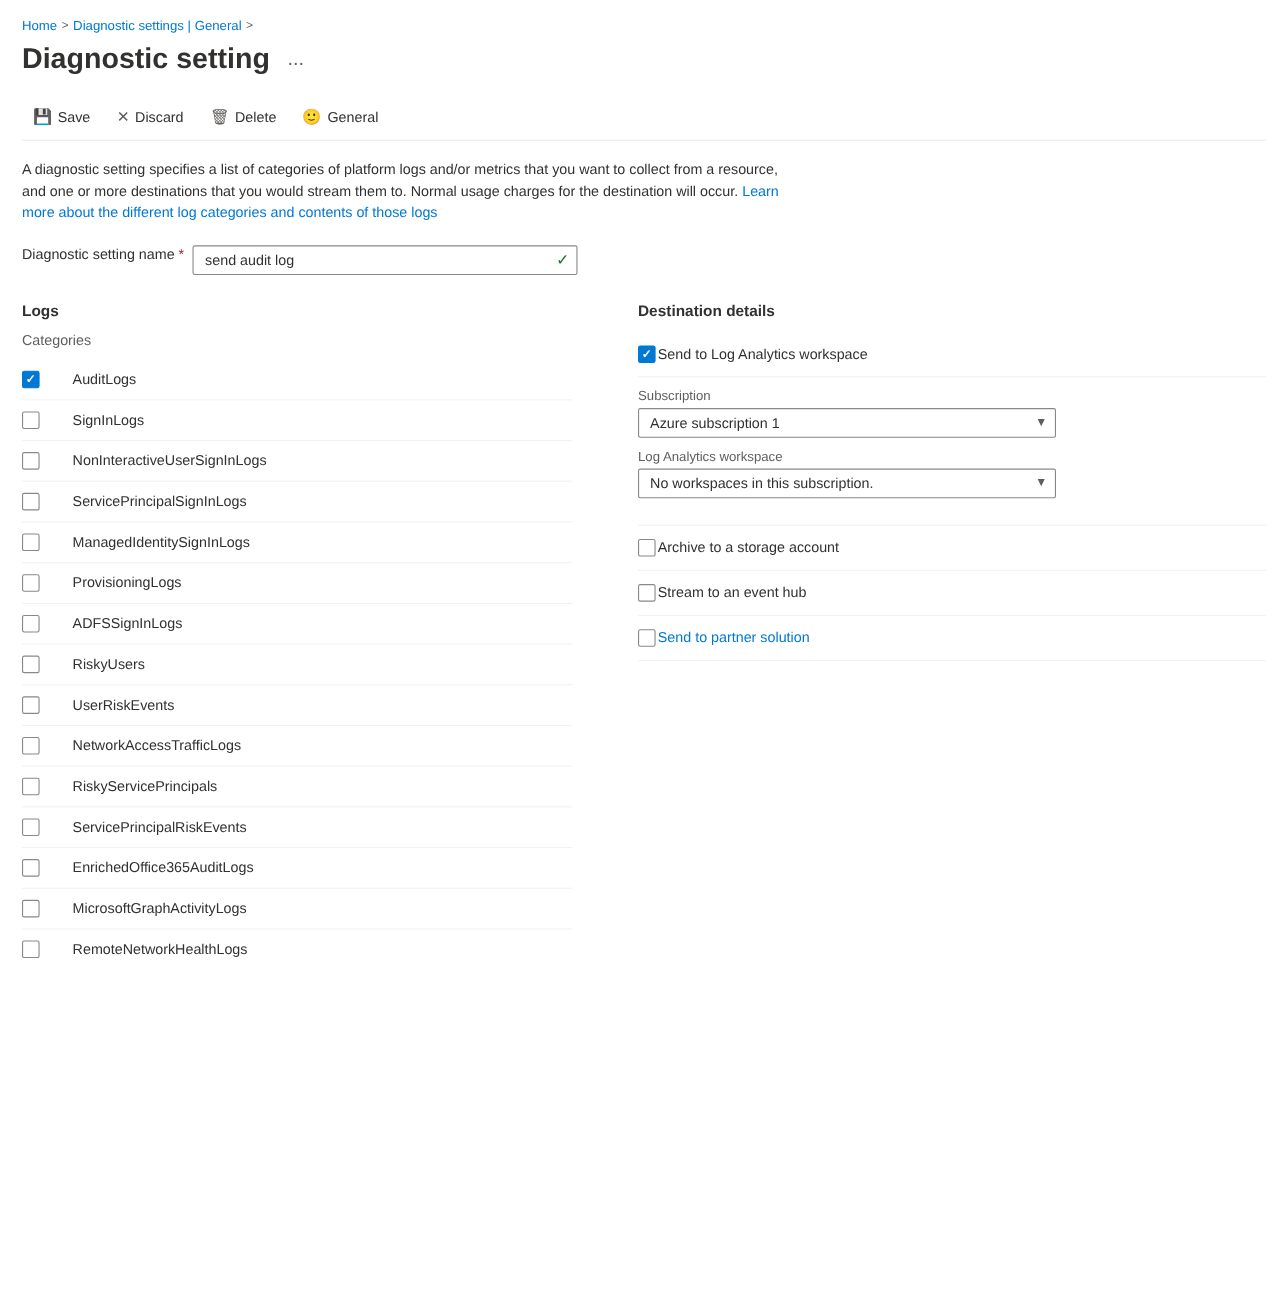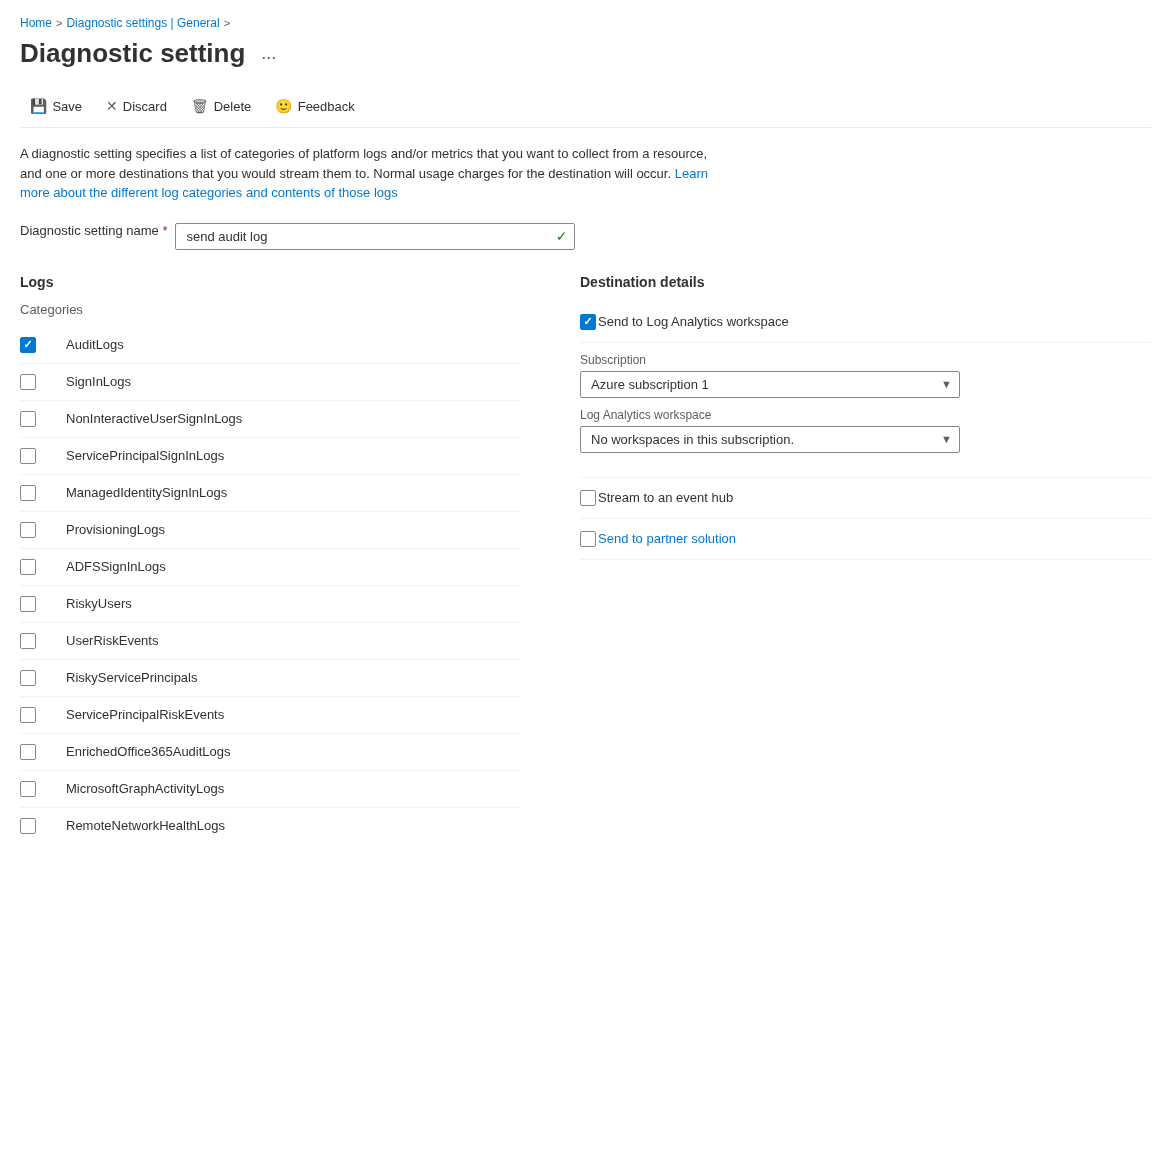--- a/index.html
+++ b/index.html
@@ -86,21 +86,21 @@
     .setting-name-label {
       font-size: 13px;
       color: #323130;
       white-space: nowrap;
     }
     .setting-name-label span.required {
       color: #a4262c;
     }
     .setting-name-input-wrapper {
       position: relative;
-      width: 400px;
+      width: 350px;
     }
     .setting-name-input {
       width: 100%;
       padding: 5px 32px 5px 10px;
       border: 1px solid #8a8886;
       border-radius: 2px;
       font-size: 13px;
       color: #323130;
       outline: none;
     }
@@ -246,21 +246,21 @@
   <button class="toolbar-btn">
     <span class="btn-icon">✕</span>
     <span>Discard</span>
   </button>
   <button class="toolbar-btn">
     <span class="btn-icon">🗑</span>
     <span>Delete</span>
   </button>
   <button class="toolbar-btn">
     <span class="btn-icon">🙂</span>
-    <span>Feedback</span>
+    <span>General</span>
   </button>
 </div>
 
 <p class="description-text">
   <span>A diagnostic setting specifies a list of categories of platform logs and/or metrics that you want to collect from a resource, and one or more destinations that you would stream them to. Normal usage charges for the destination will occur.</span>
   <a href="#">Learn more about the different log categories and contents of those logs</a>
 </p>
 
 <div class="setting-name-row">
   <label class="setting-name-label">
@@ -310,20 +310,24 @@
         <div class="log-item">
           <div class="checkbox"></div>
           <span class="log-label">RiskyUsers</span>
         </div>
         <div class="log-item">
           <div class="checkbox"></div>
           <span class="log-label">UserRiskEvents</span>
         </div>
         <div class="log-item">
           <div class="checkbox"></div>
+          <span class="log-label">NetworkAccessTrafficLogs</span>
+        </div>
+        <div class="log-item">
+          <div class="checkbox"></div>
           <span class="log-label">RiskyServicePrincipals</span>
         </div>
         <div class="log-item">
           <div class="checkbox"></div>
           <span class="log-label">ServicePrincipalRiskEvents</span>
         </div>
         <div class="log-item">
           <div class="checkbox"></div>
           <span class="log-label">EnrichedOffice365AuditLogs</span>
         </div>
@@ -360,20 +364,24 @@
         <div class="dest-field-label">Log Analytics workspace</div>
         <div class="dest-select-wrapper">
           <select class="dest-select">
             <option>No workspaces in this subscription.</option>
           </select>
           <span class="select-arrow">▼</span>
         </div>
       </div>
     </div>
 
+    <div class="dest-checkbox-row">
+      <div class="checkbox"></div>
+      <span class="dest-label">Archive to a storage account</span>
+    </div>
 
     <div class="dest-checkbox-row">
       <div class="checkbox"></div>
       <span class="dest-label">Stream to an event hub</span>
     </div>
 
     <div class="dest-checkbox-row">
       <div class="checkbox"></div>
       <span class="dest-label partner-label">Send to partner solution</span>
     </div>

